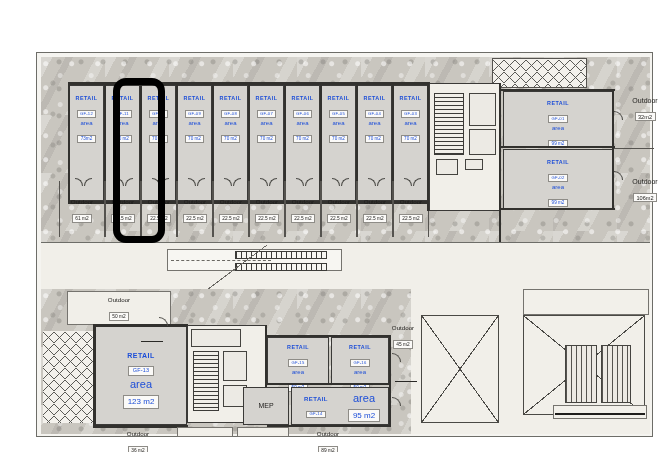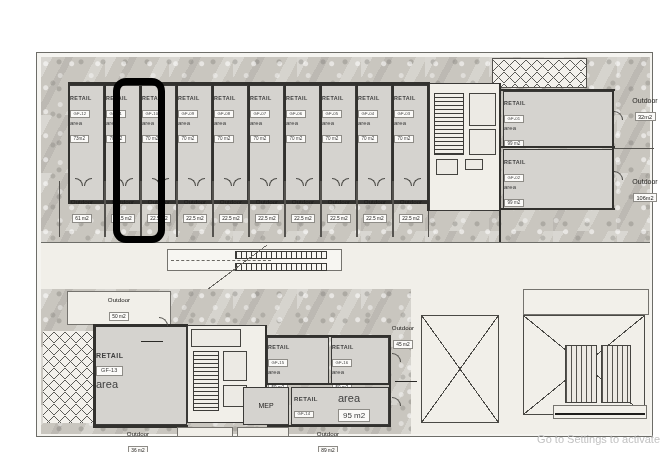--- a/index.html
+++ b/index.html
@@ -68,21 +68,21 @@
     background-image: linear-gradient(90deg, #55534f 0 1px, transparent 1px 5px);
     background-size: 5px 100%;
   }
 
   
   .wall   { background: #32312e; }
   .outline { border: 1.1px solid #3a3937; }
   .outline-thin { border: 0.8px solid #75736e; }
 
   
-  .lbl { text-align: left; line-height: 1.05; color: #404040; }
+  .lbl { text-align: center; line-height: 1.05; color: #1d4ed8; }
   .lbl .kind  { font-size: 5.4px; letter-spacing: .45px; font-weight: 700; }
   .lbl .code  { font-size: 4.2px; letter-spacing: .2px; background: #fbfaf8;
                 border: .6px solid #8e8c87; padding: .5px 2.5px; display: inline-block;
                 margin-top: 1.5px; }
   .lbl .word  { font-size: 6px; margin-top: 2px; }
   .lbl .val   { font-size: 4.6px; background: #fbfaf8; border: .6px solid #8e8c87;
                 padding: .6px 2.5px; display: inline-block; margin-top: 1.5px; }
   .lbl.big .kind { font-size: 7px; }
   .lbl.big .code { font-size: 5.5px; padding: 1px 4px; }
   .lbl.big .word { font-size: 11px; margin-top: 3px; }
@@ -392,20 +392,21 @@
       <div><span class="v">50 m2</span></div>
     </div>
 
     <div class="ab hatch-diag" style="left:6px; top:278px; width:52px; height:92px;"></div>
 
     <div class="ab unitfill outline" style="left:58px; top:272px; width:92px; height:100px;">
       <div class="lbl big" style="position:absolute; left:0; right:0; top:26px;">
         <div class="kind">RETAIL</div>
         <div><span class="code">GF-13</span></div>
         <div class="word">area</div>
+        <div><span class="val">123 m2</span></div>
       </div>
     </div>
     <div class="ab wall" style="left:56px; top:272px; width:2.6px; height:102px;"></div>
     <div class="ab wall" style="left:56px; top:271px; width:95px; height:2.6px;"></div>
     <div class="ab wall" style="left:56px; top:372px; width:95px; height:2.6px;"></div>
     <div class="ab" style="left:104px; top:288px; width:22px; height:1px; background:#2a2926;"></div>
     <div class="ab door" style="left:122px; top:264px; width:9px; height:9px;"></div>
 
     <div class="ab paper outline" style="left:150px; top:272px; width:80px; height:98px;"></div>
     <div class="ab stairs" style="left:156px; top:298px; width:26px; height:60px; border:1px solid #3c3b38;"></div>
@@ -479,16 +480,15 @@
     <div class="ab hatch-vert" style="left:564px; top:292px; width:30px; height:58px; border:1px solid #44433f;"></div>
     <div class="ab outline-thin" style="left:516px; top:352px; width:94px; height:14px; background:#f2f0ea;"></div>
     <div class="ab" style="left:518px; top:360px; width:90px; height:2px; background:#1f1e1c;"></div>
     <div class="ab outline-thin" style="left:486px; top:236px; width:126px; height:26px; background:#f2f0ea;"></div>
 
   </div>
 
   <div id="highlight"></div>
 
   <div id="wm">
-    <div class="l2">Go to Settings to activate</div>
   </div>
 
 </div>
 
 </body></html>

